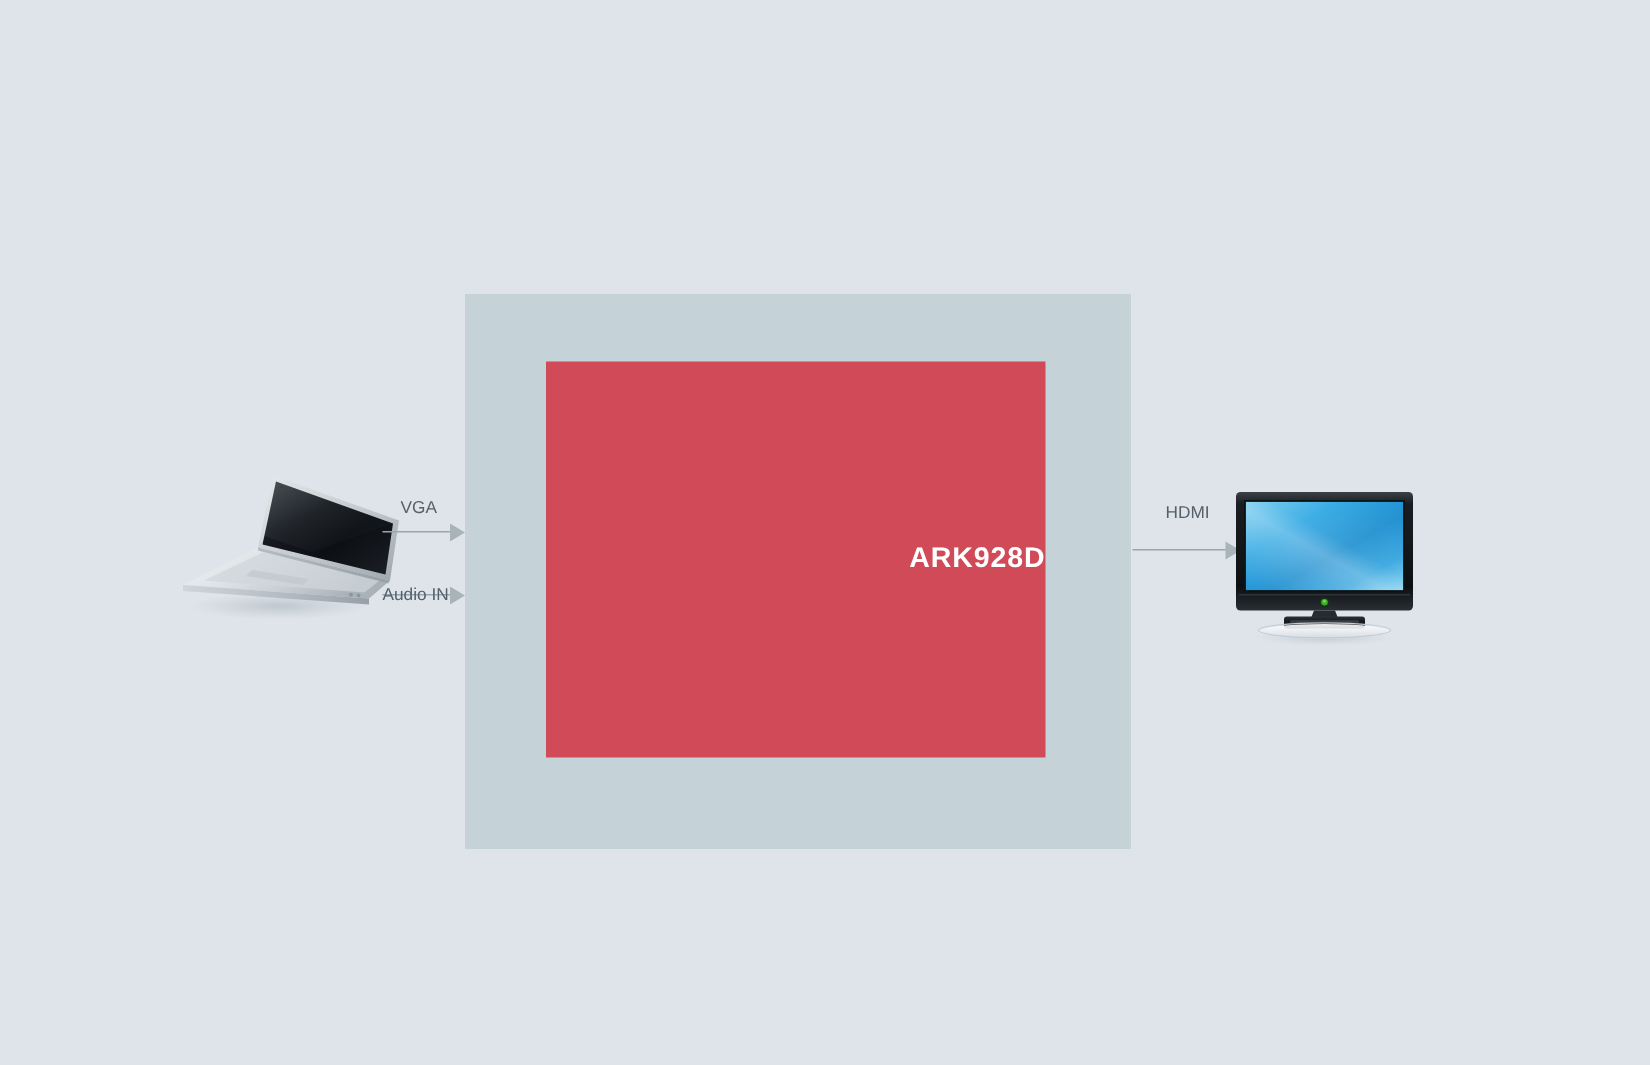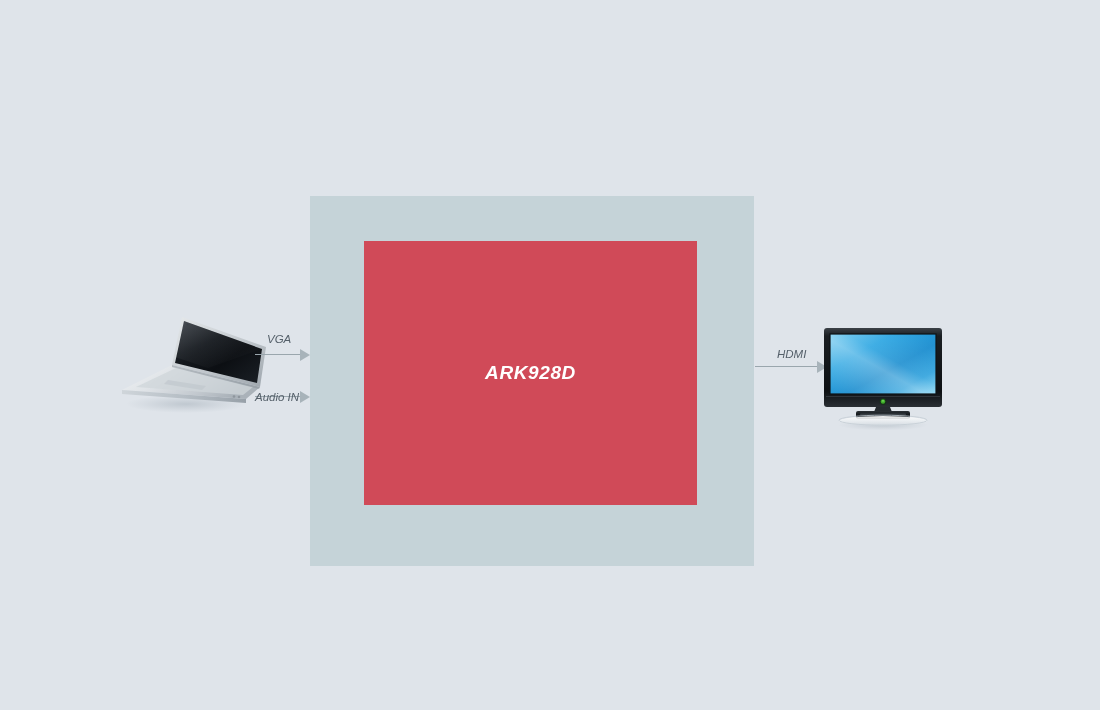--- a/index.html
+++ b/index.html
@@ -13,42 +13,41 @@
     font-family: "Liberation Sans", sans-serif;
     overflow: hidden;
     position: relative;
   }
 
   #stage {
     position: absolute;
     left: 0; top: 0;
     width: 1100px;
     height: 589px;
-    font-style: italic;
   }
 
   
   .outer-box {
     position: absolute;
     left: 310px;
     top: 196px;
     width: 444px;
     height: 370px;
     background: #c5d3d8;
   }
   .inner-box {
     position: absolute;
     left: 364px;
     top: 241px;
     width: 333px;
     height: 264px;
     background: #d04a58;
     display: flex;
     align-items: center;
-    justify-content: center;
+    justify-content: flex-end;
   }
   .device-label {
     color: #ffffff;
     font-size: 19px;
     font-weight: bold;
     letter-spacing: 0.6px;
     font-family: "Liberation Sans", sans-serif;
     user-select: none;
   }
 
@@ -85,21 +84,21 @@
   #conn-vga      { left: 255px; top: 346px; width: 55px; }
   #conn-vga .head{ left: 45px; }
   #label-vga     { left: 267px; top: 333px; }
 
   #conn-audio      { left: 255px; top: 388px; width: 55px; }
   #conn-audio .head{ left: 45px; }
   #label-audio     { left: 255px; top: 391px; }
 
   #conn-hdmi      { left: 755px; top: 358px; width: 72px; }
   #conn-hdmi .head{ left: 62px; }
-  #label-hdmi     { left: 777px; top: 348px; }
+  #label-hdmi     { left: 777px; top: 336px; }
 
   
   .laptop {
     position: absolute;
     left: 110px;
     top: 310px;
     width: 160px;
     height: 105px;
   }
 

